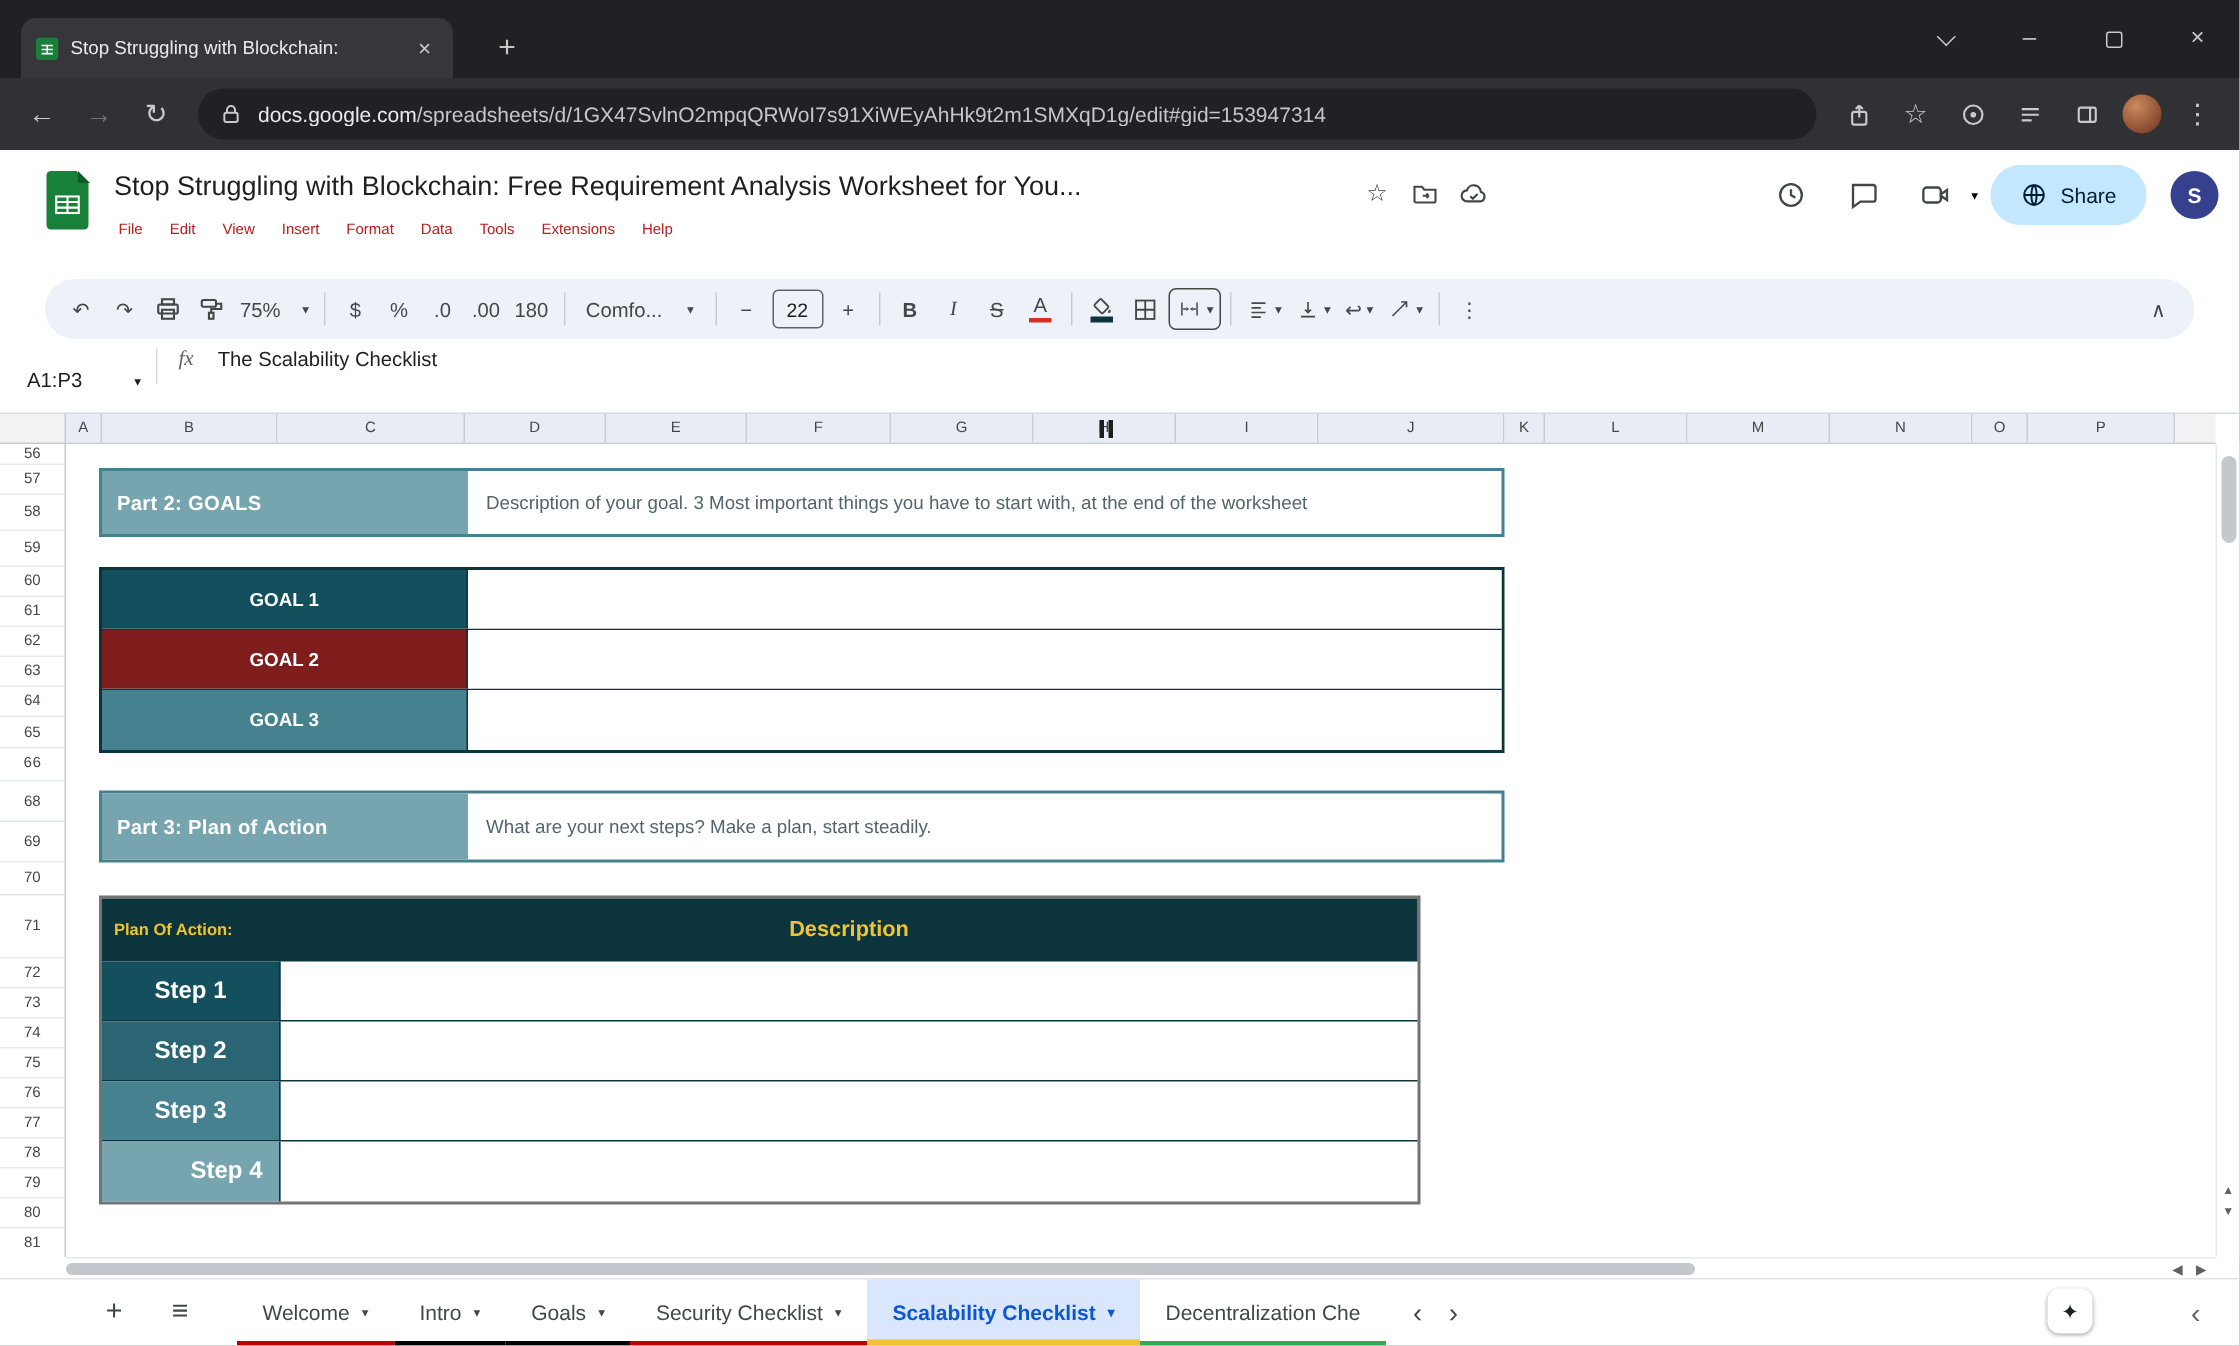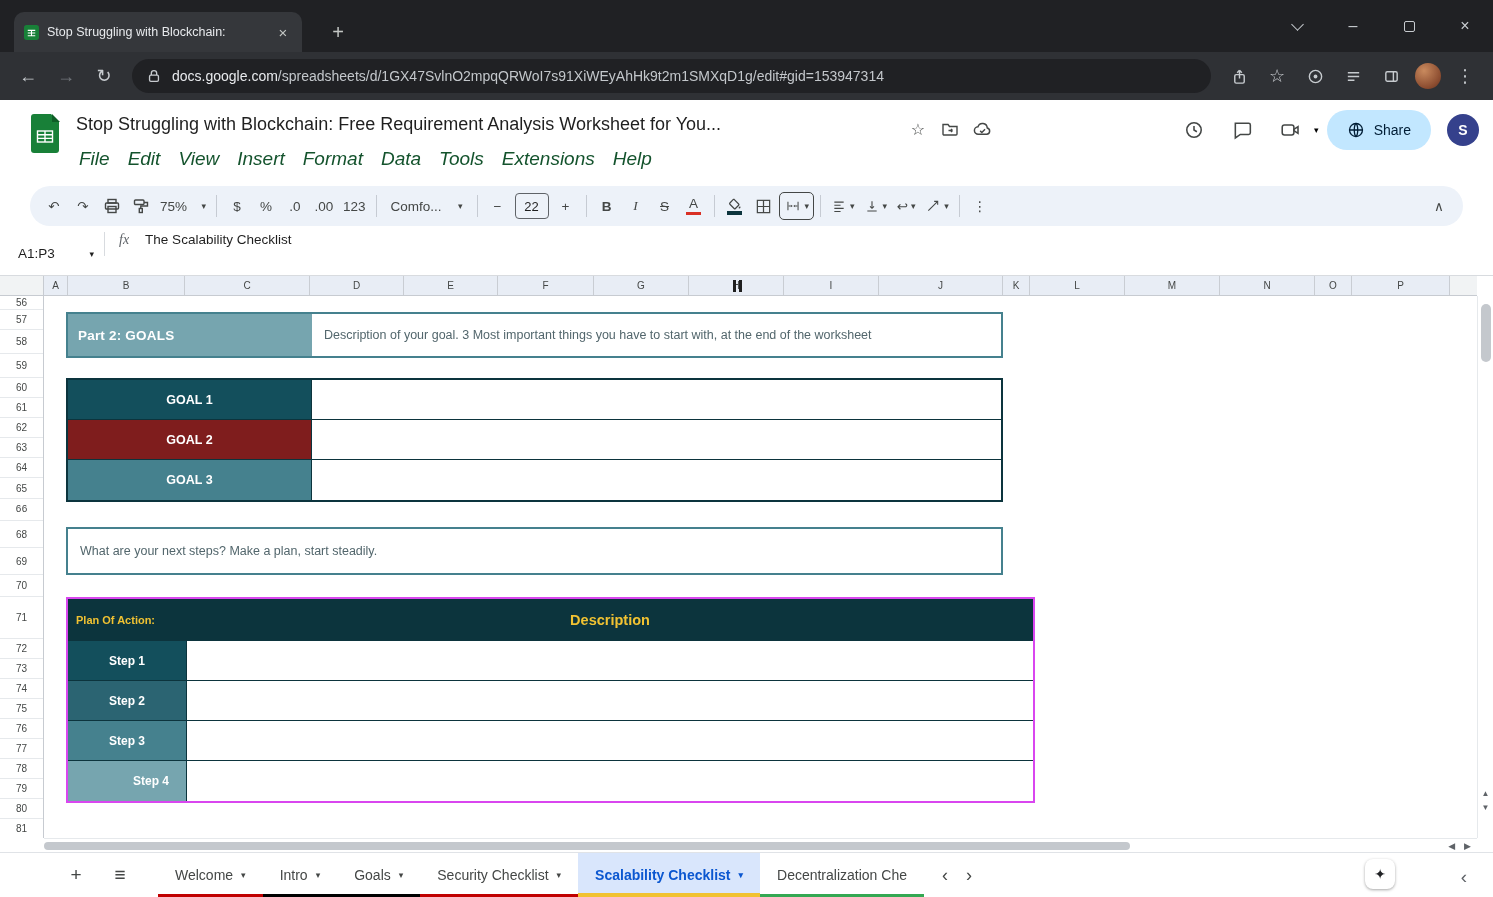--- a/index.html
+++ b/index.html
@@ -38,21 +38,21 @@
 
   
   #dheader { position:absolute; top:100px; left:0; right:0; height:78px; background:#fff; }
   .slogo { position:absolute; left:30px; top:13px; }
   .dtitle { position:absolute; left:76px; top:14px; font-size:18px; color:#1F1F1F;
             max-width:815px; white-space:nowrap; overflow:hidden; }
   .title-icons { position:absolute; left:905px; top:16px; display:flex; gap:6px; align-items:center; }
   .ti { width:26px; height:26px; display:flex; align-items:center; justify-content:center;
         color:#444746; font-size:16px; }
   .menubar { position:absolute; left:70px; top:44px; display:flex; }
-  .menu-item { padding:4px 9px; font-size:19px; color:#14532d; border-radius:6px;font-style:italic; }
+  .menu-item { padding:4px 9px; font-size:10px; color:#b91c1c; border-radius:6px; }
   .hdr-right { position:absolute; right:14px; top:10px; display:flex; align-items:center; gap:8px; }
   .hic { width:40px; height:40px; display:flex; align-items:center; justify-content:center;
          color:#444746; border-radius:50%; }
   .cam-group { display:flex; align-items:center; gap:4px; }
   .tcaret, .st-caret { font-size:9px; }
   .share-pill { height:40px; border-radius:20px; background:#C2E7FF; color:#001D35; display:flex;
                 align-items:center; gap:9px; padding:0 20px; font-size:14px; font-weight:500; }
   .avatar-s { width:32px; height:32px; border-radius:50%; background:#35418C; color:#fff;
               display:flex; align-items:center; justify-content:center; font-size:14px;
               font-weight:bold; margin-left:8px; }
@@ -111,28 +111,28 @@
   #part2 { top:16px; height:46px; }
   #part3 { top:231px; height:48px; }
 
   .goals-table { position:absolute; left:22px; top:82px; width:937px; border:2px solid #0C343D; background:#fff; }
   .goal-row { display:flex; height:40px; border-bottom:1.5px solid #0C343D; }
   .goal-row:last-child { border-bottom:none; }
   .goal-label { width:244px; color:#fff; display:flex; align-items:center; justify-content:center;
                 font-size:12.5px; font-weight:bold; border-right:1.5px solid #0C343D; }
   .goal-value { flex:1; background:#fff; }
 
-  .plan-table { position:absolute; left:22px; top:301px; width:969px; border:2px solid #d946ef; background:#fff; }
+  .plan-table { position:absolute; left:22px; top:301px; width:881px; border:2px solid #737373; background:#fff; }
   .plan-head { display:flex; height:42px; background:#0C343D; align-items:center; }
   .plan-title { width:119px; padding-left:8px; color:#F1C232; font-size:11px; font-weight:bold; }
   .plan-desc-h { flex:1; text-align:center; color:#F1C232; font-size:14.5px; font-weight:bold; }
   .step-row { display:flex; height:40px; border-bottom:1.5px solid #0C343D; }
   .step-row:last-child { border-bottom:none; }
   .step-label { width:119px; color:#fff; display:flex; align-items:center; justify-content:center;
-                font-size:12px; font-weight:600; border-right:1.5px solid #0C343D; }
+                font-size:16px; font-weight:600; border-right:1.5px solid #0C343D; }
   .step-value { flex:1; }
 
   .vscroll { position:absolute; right:0; top:20px; width:16px; bottom:14px; background:#fff;
              border-left:1px solid #E6E9EC; }
   .vthumb { position:absolute; left:2.5px; top:8px; width:10px; height:58px; background:#C4C8CD; border-radius:5px; }
   .varrows { position:absolute; left:0; right:0; bottom:26px; display:flex; flex-direction:column;
              align-items:center; gap:5px; color:#5F6368; font-size:8px; }
   .hscroll { position:absolute; left:44px; right:16px; bottom:0; height:14px; background:#fff;
              border-top:1px solid #E6E9EC; }
   .hthumb { position:absolute; left:0; top:3px; width:1086px; height:8px; background:#C4C8CD; border-radius:4px; }
@@ -332,21 +332,21 @@
       </div>
       <div class="tbtn zoom">
           <span>75%</span>
           <span class="tcaret">▾</span>
         </div>
       <div class="tsep"></div>
       <div class="tbtn">$</div>
       <div class="tbtn">%</div>
       <div class="tbtn">.0</div>
       <div class="tbtn">.00</div>
-      <div class="tbtn">123</div>
+      <div class="tbtn">180</div>
       <div class="tsep"></div>
       <div class="tbtn fontbox">
           <span>Comfo...</span>
           <span class="tcaret">▾</span>
         </div>
       <div class="tsep"></div>
       <div class="tbtn">−</div>
       <div class="sizebox">22</div>
       <div class="tbtn">+</div>
       <div class="tsep"></div>
@@ -500,20 +500,21 @@
             <div class="goal-label" style="background: #7f1d1d;">GOAL 2</div>
             <div class="goal-value"></div>
           </div>
           <div class="goal-row">
             <div class="goal-label" style="background: rgb(69, 129, 142);">GOAL 3</div>
             <div class="goal-value"></div>
           </div>
         </div>
 
       <div class="part-box" id="part3">
+        <div class="part-label">Part 3: Plan of Action</div>
         <div class="part-desc">What are your next steps? Make a plan, start steadily.</div>
       </div>
 
       <div class="plan-table">
         <div class="plan-head">
           <div class="plan-title">Plan Of Action:</div>
           <div class="plan-desc-h">Description</div>
         </div>
         <div>
             <div class="step-row">

